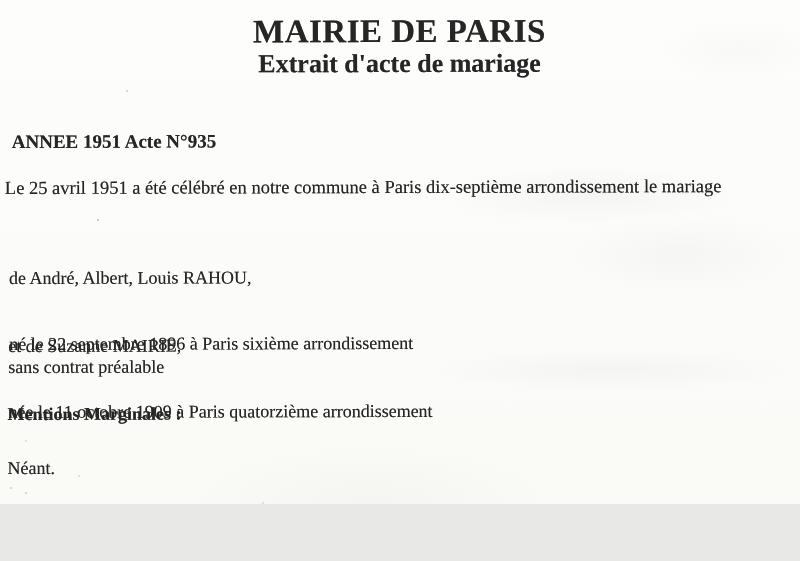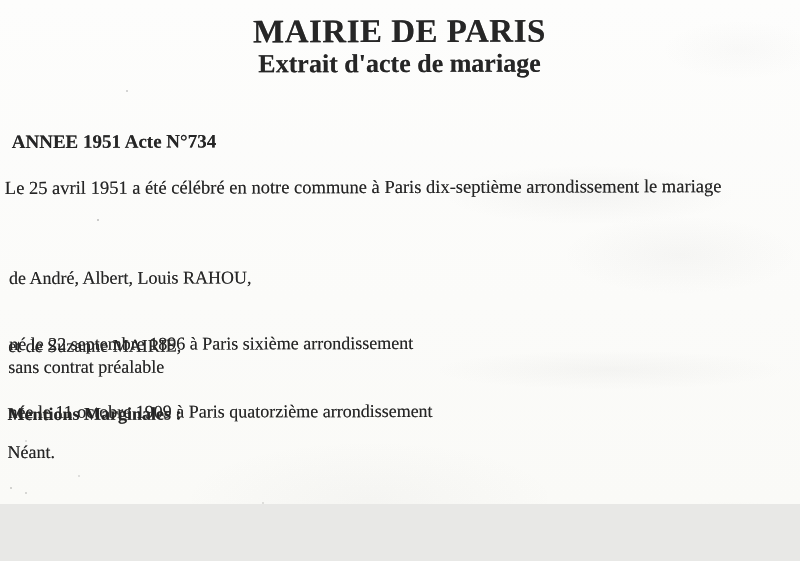--- a/index.html
+++ b/index.html
@@ -57,21 +57,21 @@
   .celebration {
     top: 176px;
     left: 5px;
     width: 792px;
     font-size: 18.5px;
   }
   .spouse1 { top: 222px; left: 9px; line-height: 22px; }
   .spouse2 { top: 290px; left: 8px; line-height: 22px; }
   .contract { top: 355px; left: 8px; }
   .mentions { top: 402px; left: 7px; font-weight: bold; }
-  .neant { top: 440px; left: 7px; }
+  .neant { top: 456px; left: 7px; }
   .signature {
     top: 509px;
     right: 7px;
     left: 120px;
     text-align: right;
     line-height: 23px;
   }
   b { font-weight: normal; }
 
   
@@ -118,21 +118,21 @@
   <div class="speck" style="left:50px;top:538px;opacity:.4"></div>
   <div class="speck" style="left:30px;top:547px;opacity:.35"></div>
   <div class="speck" style="left:5px;top:556px;opacity:.55"></div>
   <div class="speck" style="left:88px;top:512px;opacity:.3"></div>
   <div class="speck" style="left:262px;top:502px;opacity:.35"></div>
 
   <div class="content">
     <div class="line title">MAIRIE DE PARIS</div>
     <div class="line subtitle">Extrait d'acte de mariage</div>
 
-    <div class="line act-ref">ANNEE 1951 Acte N°734</div>
+    <div class="line act-ref">ANNEE 1951 Acte N°935</div>
 
     <div class="line celebration">Le 25 avril 1951 a été célébré en notre commune à Paris dix-septième arrondissement le mariage</div>
 
     <div class="line spouse1">
       <div><span>de </span><b>André, Albert, Louis RAHOU</b><span>,</span></div>
       <div>né le 22 septembre 1896 à Paris sixième arrondissement</div>
     </div>
 
     <div class="line spouse2">
       <div><span>et de </span><b>Suzanne MAIRIE</b><span>,</span></div>

